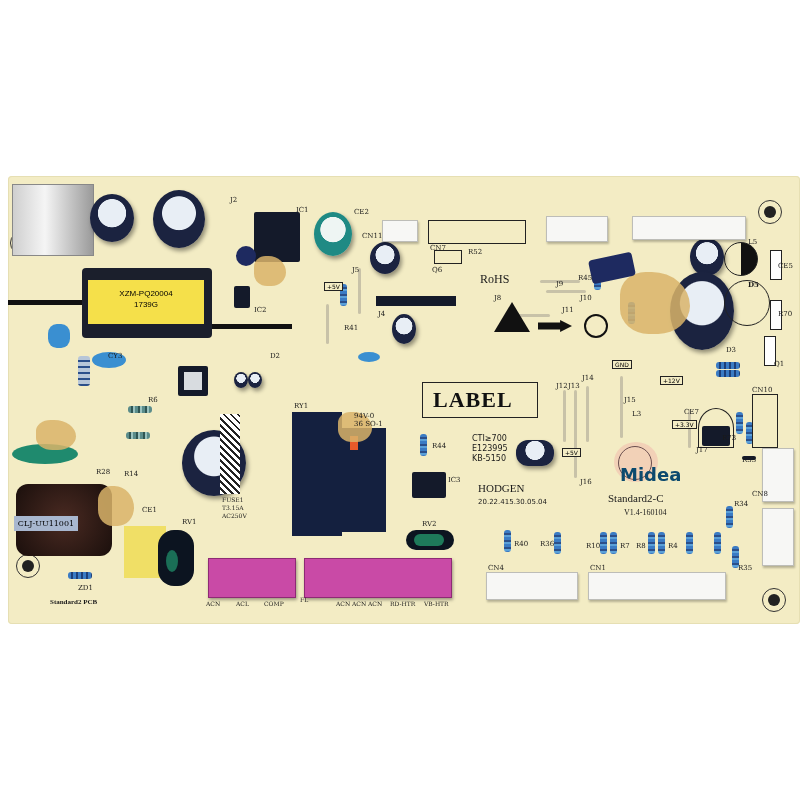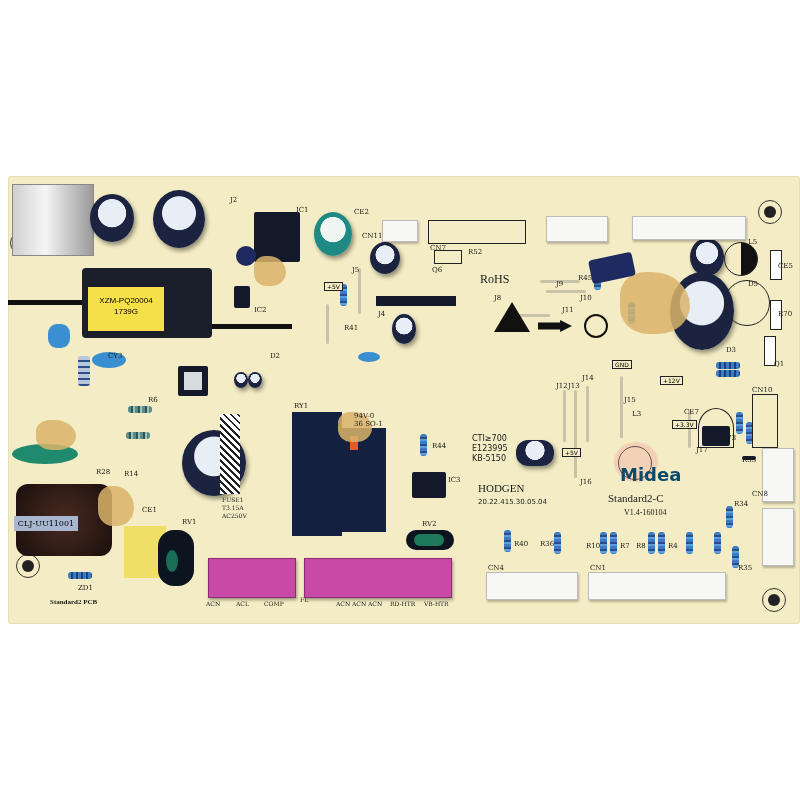--- a/index.html
+++ b/index.html
@@ -33,21 +33,21 @@
   <div class="hole" style="left:750px;top:24px;"></div>
   <div class="hole" style="left:8px;top:378px;"></div>
   <div class="hole" style="left:754px;top:412px;"></div>
 
   <div class="abs" style="left:4px;top:8px;width:80px;height:70px;background:linear-gradient(90deg,#cfcfcf,#f5f5f5 40%,#9a9a9a);border:1px solid #888;"></div>
 
   <div class="cap" style="left:82px;top:18px;width:44px;height:48px;"></div>
   <div class="cap" style="left:145px;top:14px;width:52px;height:58px;"></div>
 
   <div class="abs" style="left:74px;top:92px;width:130px;height:70px;background:#1b1f2c;border-radius:4px;"></div>
-  <div class="abs" style="left:80px;top:104px;width:76px;height:44px;background:#f5e04a;text-align:center;font-size:8px;padding-top:8px;box-sizing:border-box;line-height:11px;margin-top:7px;">
+  <div class="abs" style="left:80px;top:104px;width:116px;height:44px;background:#f5e04a;text-align:center;font-size:8px;padding-top:8px;box-sizing:border-box;line-height:11px;">
     <div>XZM-PQ20004</div>
     <div>1739G</div>
   </div>
 
   <div class="trace" style="left:0;top:124px;width:74px;height:5px;"></div>
   <div class="trace" style="left:204px;top:148px;width:80px;height:5px;"></div>
 
   <div class="abs" style="left:40px;top:148px;width:22px;height:24px;background:#3a8fd1;border-radius:40%;"></div>
   <div class="abs" style="left:84px;top:176px;width:34px;height:16px;background:#3a8fd1;border-radius:50%;"></div>
   <div class="abs" style="left:350px;top:176px;width:22px;height:10px;background:#3a8fd1;border-radius:50%;"></div>
@@ -177,20 +177,23 @@
   <div class="silk" style="left:256px;top:424px;font-size:6px;">COMP</div>
   <div class="silk" style="left:292px;top:420px;font-size:6px;">FL</div>
   <div class="silk" style="left:328px;top:424px;font-size:6px;">ACN</div>
   <div class="silk" style="left:344px;top:424px;font-size:6px;">ACN</div>
   <div class="silk" style="left:360px;top:424px;font-size:6px;">ACN</div>
   <div class="silk" style="left:382px;top:424px;font-size:6px;">RD-HTR</div>
   <div class="silk" style="left:416px;top:424px;font-size:6px;">VB-HTR</div>
 
   <div class="silk serif" style="left:472px;top:96px;font-size:12px;">RoHS</div>
 
+  <div class="abs" style="left:414px;top:206px;width:114px;height:34px;border:1px solid #222;">
+    <div class="abs serif" style="left:10px;top:4px;font-size:22px;font-weight:bold;color:#111;letter-spacing:1px;">LABEL</div>
+  </div>
 
   <div class="silk" style="left:464px;top:258px;font-size:8px;line-height:10px;font-family:'DejaVu Sans',sans-serif;">
     <div>CTI≥700</div>
     <div>E123995</div>
     <div>KB-5150</div>
   </div>
 
   <div class="silk serif" style="left:470px;top:306px;font-size:11px;">HODGEN</div>
   <div class="silk" style="left:470px;top:322px;font-size:7px;font-family:'DejaVu Sans',sans-serif;">20.22.415.30.05.04</div>
 
@@ -249,20 +252,20 @@
   <div class="silk" style="left:532px;top:364px;">R36</div>
   <div class="silk" style="left:578px;top:366px;">R10</div>
   <div class="silk" style="left:612px;top:366px;">R7</div>
   <div class="silk" style="left:628px;top:366px;">R8</div>
   <div class="silk" style="left:660px;top:366px;">R4</div>
   <div class="silk" style="left:770px;top:86px;">CE5</div>
   <div class="silk" style="left:770px;top:134px;">R70</div>
   <div class="silk" style="left:766px;top:184px;">Q1</div>
   <div class="silk" style="left:740px;top:62px;">L5</div>
   <div class="silk" style="left:718px;top:170px;">D3</div>
-  <div class="silk" style="left:740px;top:104px;">D5</div>
+  <div class="silk" style="left:740px;top:104px;font-weight:bold;">D5</div>
   <div class="silk" style="left:100px;top:176px;">CY3</div>
   <div class="silk" style="left:140px;top:220px;">R6</div>
   <div class="silk" style="left:88px;top:292px;text-align:right;">R28</div>
   <div class="silk" style="left:116px;top:294px;">R14</div>
   <div class="silk" style="left:134px;top:330px;">CE1</div>
   <div class="silk" style="left:70px;top:408px;">ZD1</div>
 </div>
 
 </body></html>

